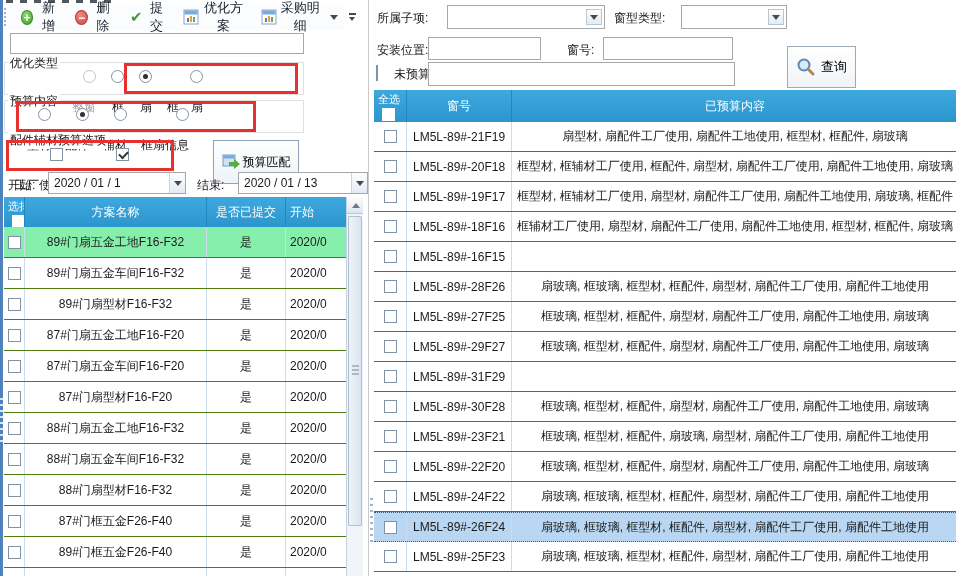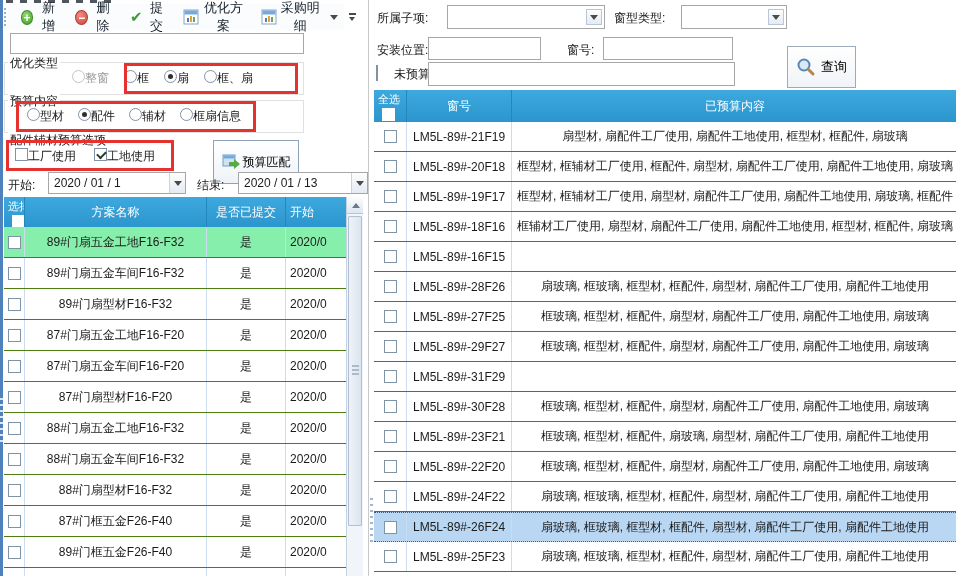--- a/index.html
+++ b/index.html
@@ -30,21 +30,21 @@
   input.txt { border:1px solid #a7a7a7; background:#fff; height:100%; width:100%; font-family:inherit; font-size:12px; padding:0 4px; }
 
   .filter-input { left:10px; top:33px; width:294px; height:21px; }
 
   
   .grp-label { background:#fff; padding:0 2px; color:#161616; }
   .grp-box { border:1px solid #e0e0e0; }
 
   
   .opt-row { display:flex; align-items:center; }
-  .opt { display:inline-flex; align-items:flex-start; gap:0; white-space:nowrap; }
+  .opt { display:inline-flex; align-items:flex-end; gap:16px; white-space:nowrap;flex-direction:column; }
   .rd { width:13px; height:13px; border:1px solid #7f93a4; border-radius:50%; background:#fff; position:relative; flex:0 0 auto; }
   .opt.checked .rd::after { content:""; position:absolute; left:3px; top:3px; width:5px; height:5px; border-radius:50%; background:#2f2f2f; }
   .opt.disabled .rd { border-color:#c3c3c3; }
   .opt.disabled .opt-label { color:#9b9b9b; }
   .cb { width:13px; height:13px; border:1px solid #7f93a4; background:#fff; position:relative; flex:0 0 auto; }
   .opt.checked .cb::after { content:""; position:absolute; left:2px; top:2px; width:7px; height:4px; border-left:2px solid #243b2c; border-bottom:2px solid #243b2c; transform:rotate(-45deg); }
 
   .red-box { border:3px solid #e5322e; background:transparent; pointer-events:none; z-index:5; }
 
   .match-btn { left:213px; top:140px; width:86px; height:44px; display:flex; align-items:center; justify-content:center; gap:2px; border:1px solid #8fa3b8; background:linear-gradient(180deg,#ffffff,#eef3f8); font-size:12px; }

